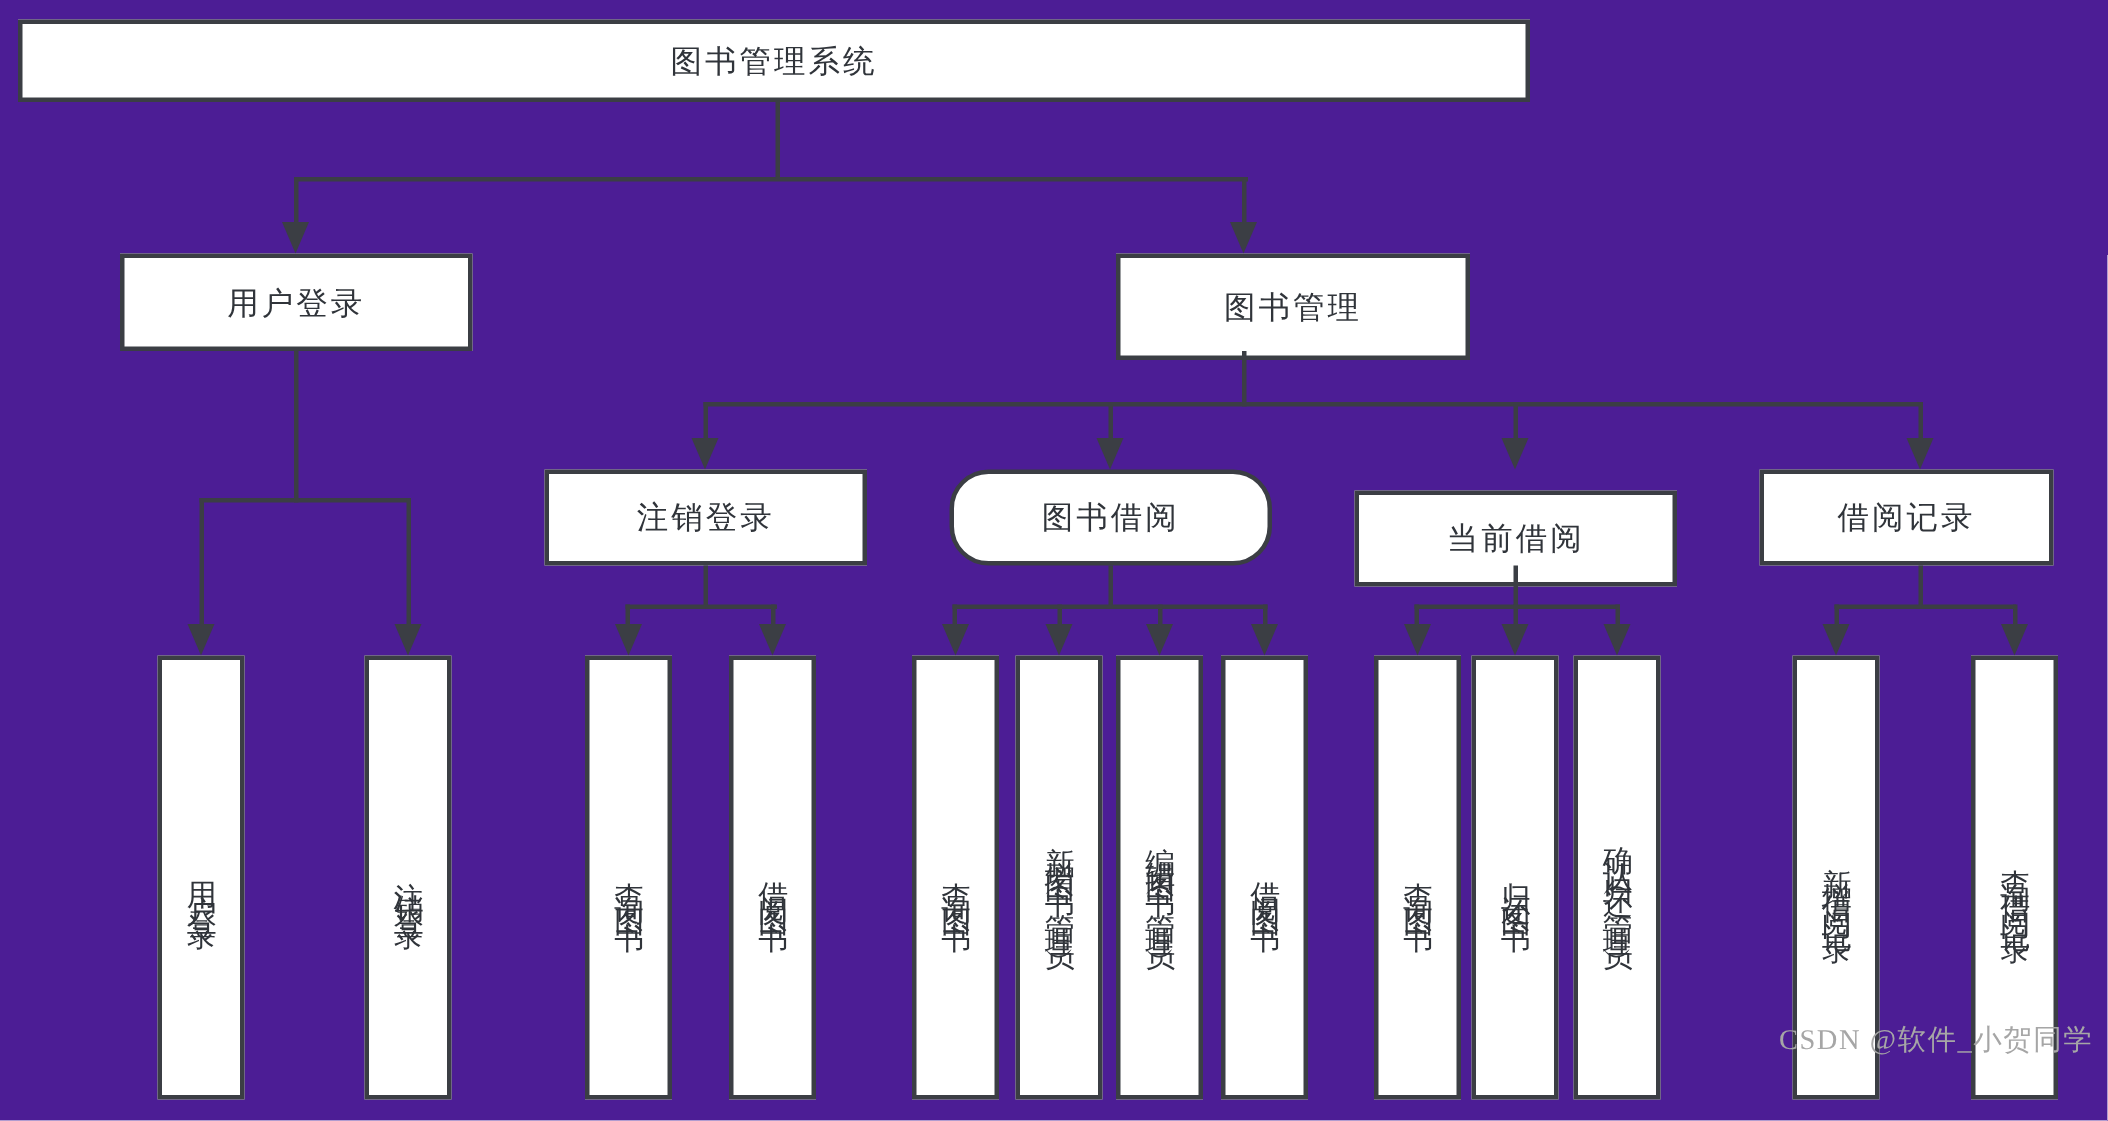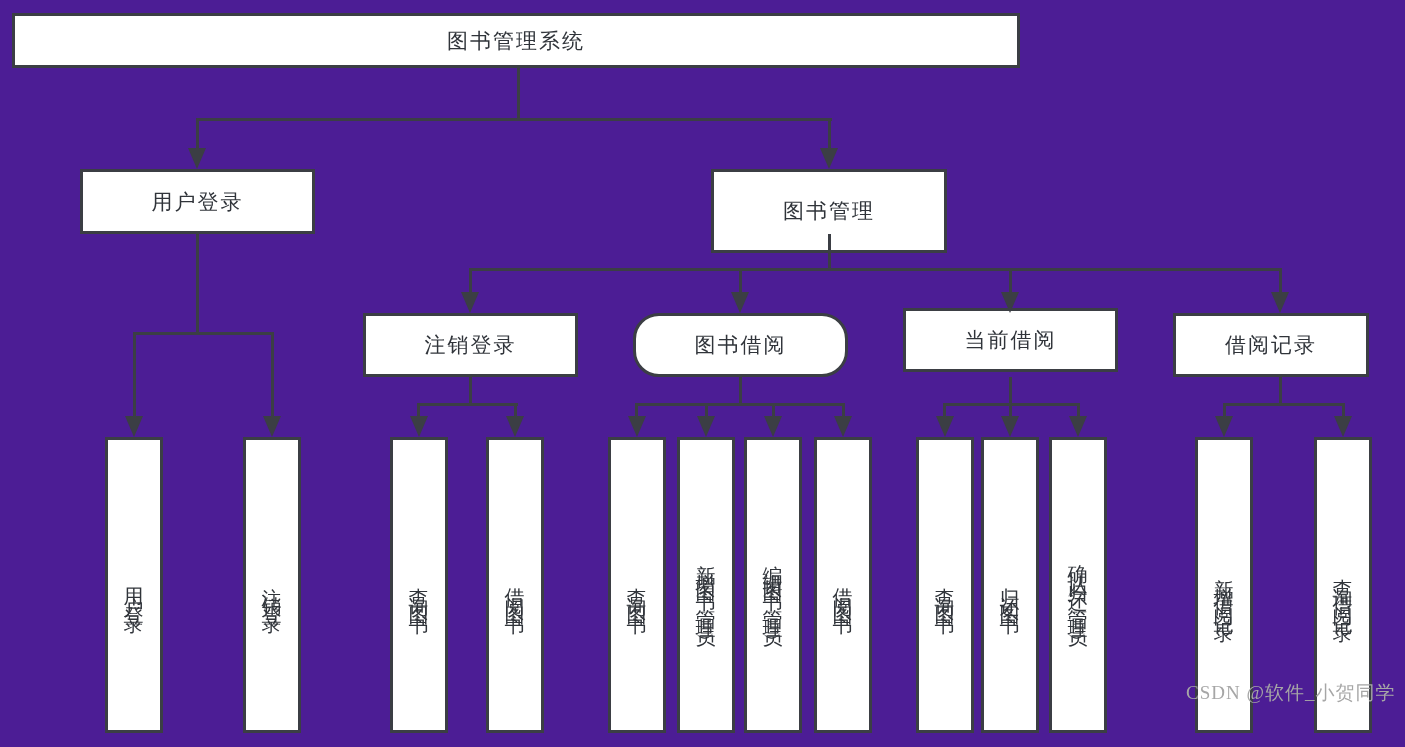--- a/index.html
+++ b/index.html
@@ -34,27 +34,27 @@
 </style>
 </head>
 <body>
 
 <div class="canvas">
 
   <div class="box" style="left:12px; top:13px; width:1008px; height:55px;">图书管理系统</div>
 
   <div class="box" style="left:80px; top:169px; width:235px; height:65px;">用户登录</div>
 
-  <div class="box" style="left:711px; top:169px; width:236px; height:84px;">图书管理</div>
+  <div class="box" style="left:744px; top:169px; width:236px; height:71px;">图书管理</div>
 
   <div class="box" style="left:363px; top:313px; width:215px; height:64px;">注销登录</div>
 
   <div class="box" style="left:633px; top:313px; width:215px; height:64px;border-radius:26px;">图书借阅</div>
 
-  <div class="box" style="left:903px; top:308px; width:215px; height:64px;">当前借阅</div>
+  <div class="box" style="left:903px; top:327px; width:215px; height:64px;">当前借阅</div>
 
   <div class="box" style="left:1173px; top:313px; width:196px; height:64px;">借阅记录</div>
 
   <div class="box leaf" style="left:105px; top:437px; width:58px; height:296px;">用户登录</div>
   <div class="box leaf" style="left:243px; top:437px; width:58px; height:296px;">注销登录</div>
 
   <div class="box leaf" style="left:390px; top:437px; width:58px; height:296px;">查询图书</div>
   <div class="box leaf" style="left:486px; top:437px; width:58px; height:296px;">借阅图书</div>
 
   <div class="box leaf" style="left:608px; top:437px; width:58px; height:296px;">查询图书</div>

